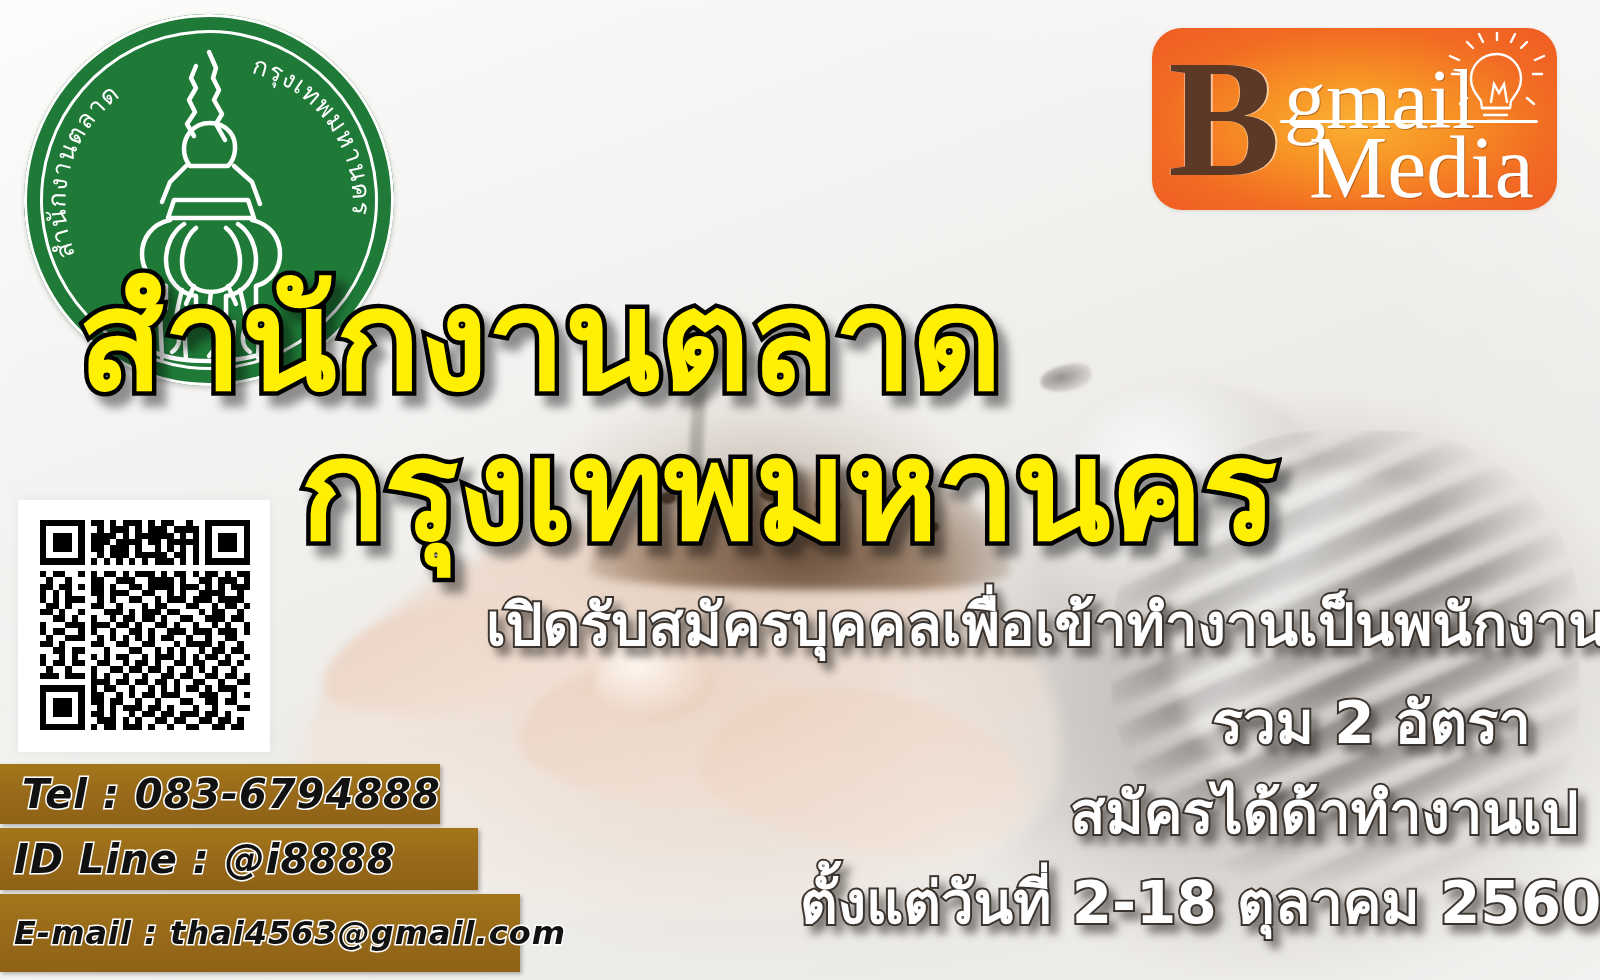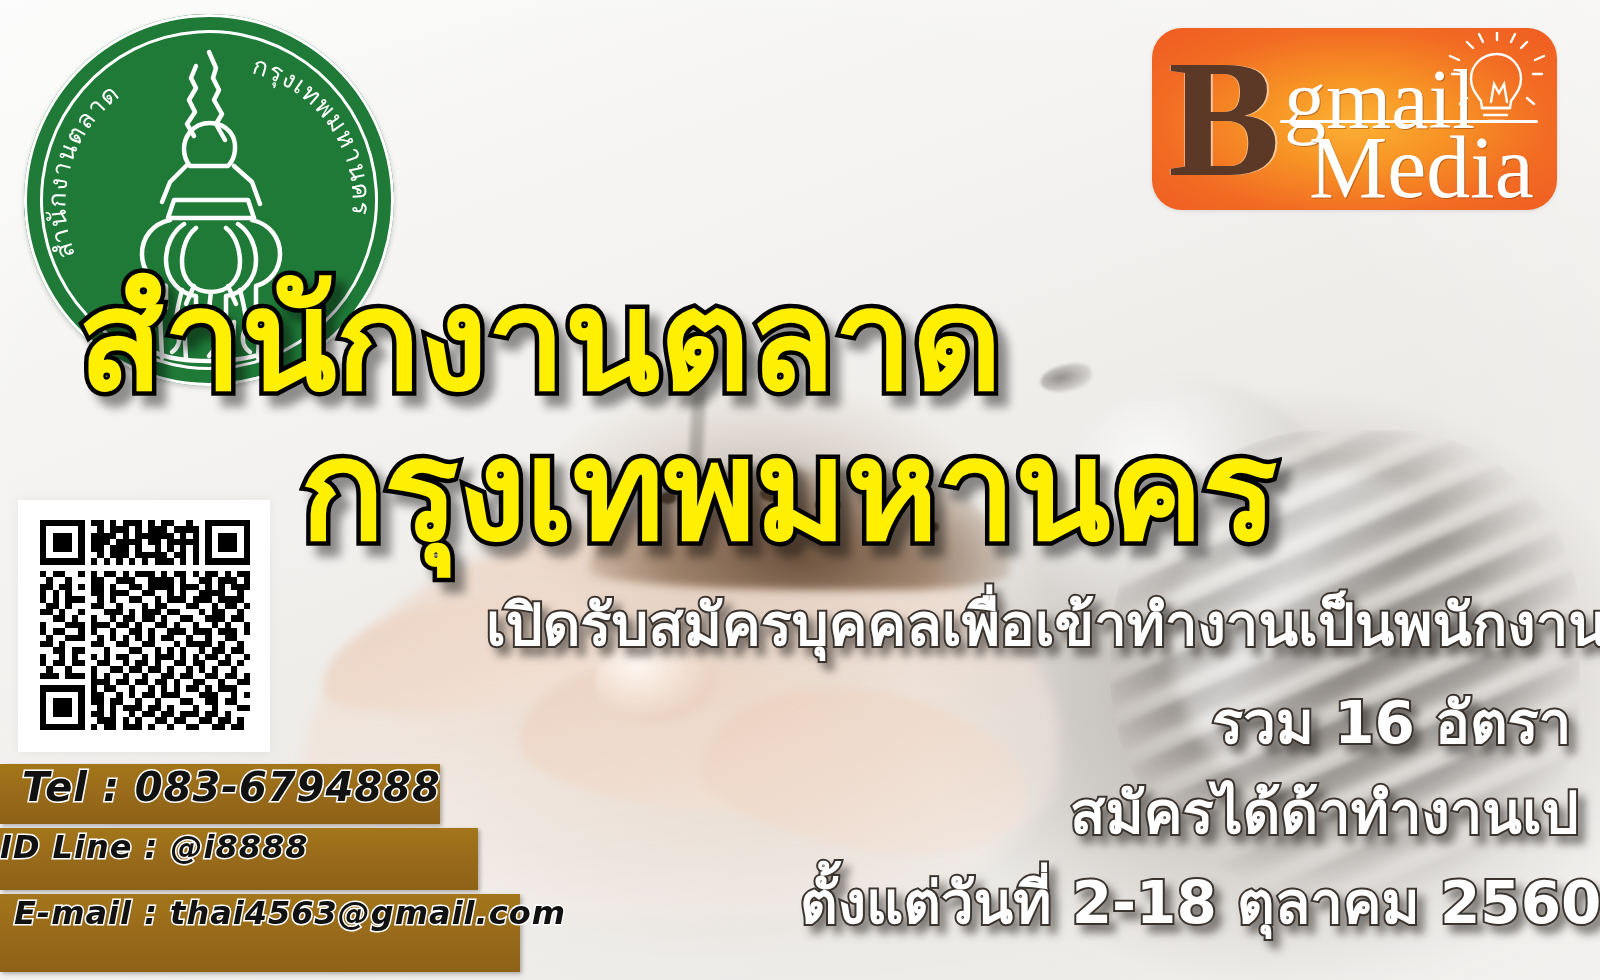--- a/index.html
+++ b/index.html
@@ -170,31 +170,31 @@
   #sub1 { left:486px;  top:578px; font-size:58px; }
   #sub2 { left:1212px; top:676px; font-size:58px; }
   #sub3 { left:1070px; top:766px; font-size:58px; }
   #sub4 { left:800px;  top:856px; font-size:58px; }
 
   
   .bar {
     position:absolute; left:0;
     background:linear-gradient(to bottom, #a3761a 0%, #97691a 55%, #8e6216 100%);
     box-shadow:2px 2px 4px rgba(0,0,0,0.28);
-    display:flex; align-items:flex-start;
+    display:flex; align-items:center;
   }
   .bar span {
     font-family:"DejaVu Sans", sans-serif; font-weight:bold; font-style:italic;
     color:#111111; white-space:nowrap; letter-spacing:1px;
     -webkit-text-stroke:3px #ffffff; paint-order:stroke fill;
   }
   #bar-tel   { top:764px; width:440px; height:60px; }
   #bar-tel   span { margin-left:22px; font-size:40px; }
   #bar-line  { top:828px; width:478px; height:62px; }
-  #bar-line  span { font-size:32px; }
+  #bar-line  span { margin-left:14px; font-size:40px; }
   #bar-mail  { top:894px; width:520px; height:78px; }
   #bar-mail  span { margin-left:14px; font-size:32px; }
 </style>
 </head>
 <body>
 
 <div id="poster">
 
   <div class="bg-layer palm"></div>
   <div class="bg-layer finger f1"></div>
@@ -330,21 +330,21 @@
         <path d="M9 31h2v1h-2z M13 31h1v2h-1z M15 31h1v1h-1z M18 31h2v1h-2z M21 31h2v1h-2z M25 31h2v1h-2z M28 31h1v1h-1z M31 31h1v2h-1z"></path>
         <path d="M8 32h1v1h-1z M10 32h2v1h-2z M14 32h2v1h-2z M17 32h1v1h-1z M20 32h1v1h-1z M23 32h2v1h-2z M27 32h2v1h-2z M30 32h1v1h-1z"></path>
       </g>
     </svg>
   </div>
 
   <div class="headline" id="hl1">สำนักงานตลาด</div>
   <div class="headline" id="hl2">กรุงเทพมหานคร</div>
 
   <div class="sub" id="sub1">เปิดรับสมัครบุคคลเพื่อเข้าทำงานเป็นพนักงาน</div>
-  <div class="sub" id="sub2">รวม 16 อัตรา</div>
+  <div class="sub" id="sub2">รวม 2 อัตรา</div>
   <div class="sub" id="sub3">สมัครได้ด้าทำงานเป</div>
   <div class="sub" id="sub4">ตั้งแต่วันที่ 2-18 ตุลาคม 2560</div>
 
   <div class="bar" id="bar-tel">
     <span>Tel : 083-6794888</span>
   </div>
   <div class="bar" id="bar-line">
     <span>ID Line : @i8888</span>
   </div>
   <div class="bar" id="bar-mail">

